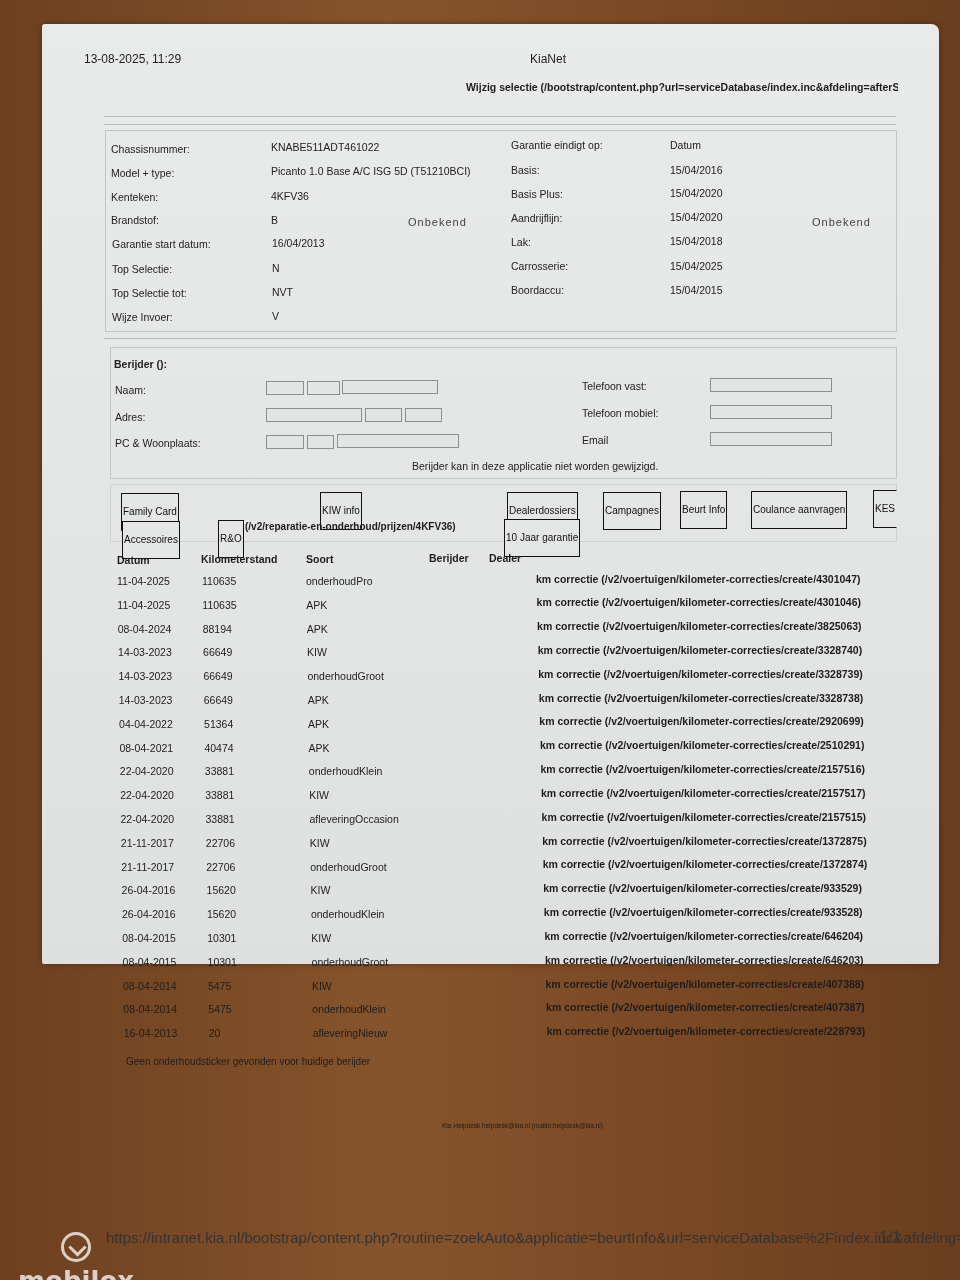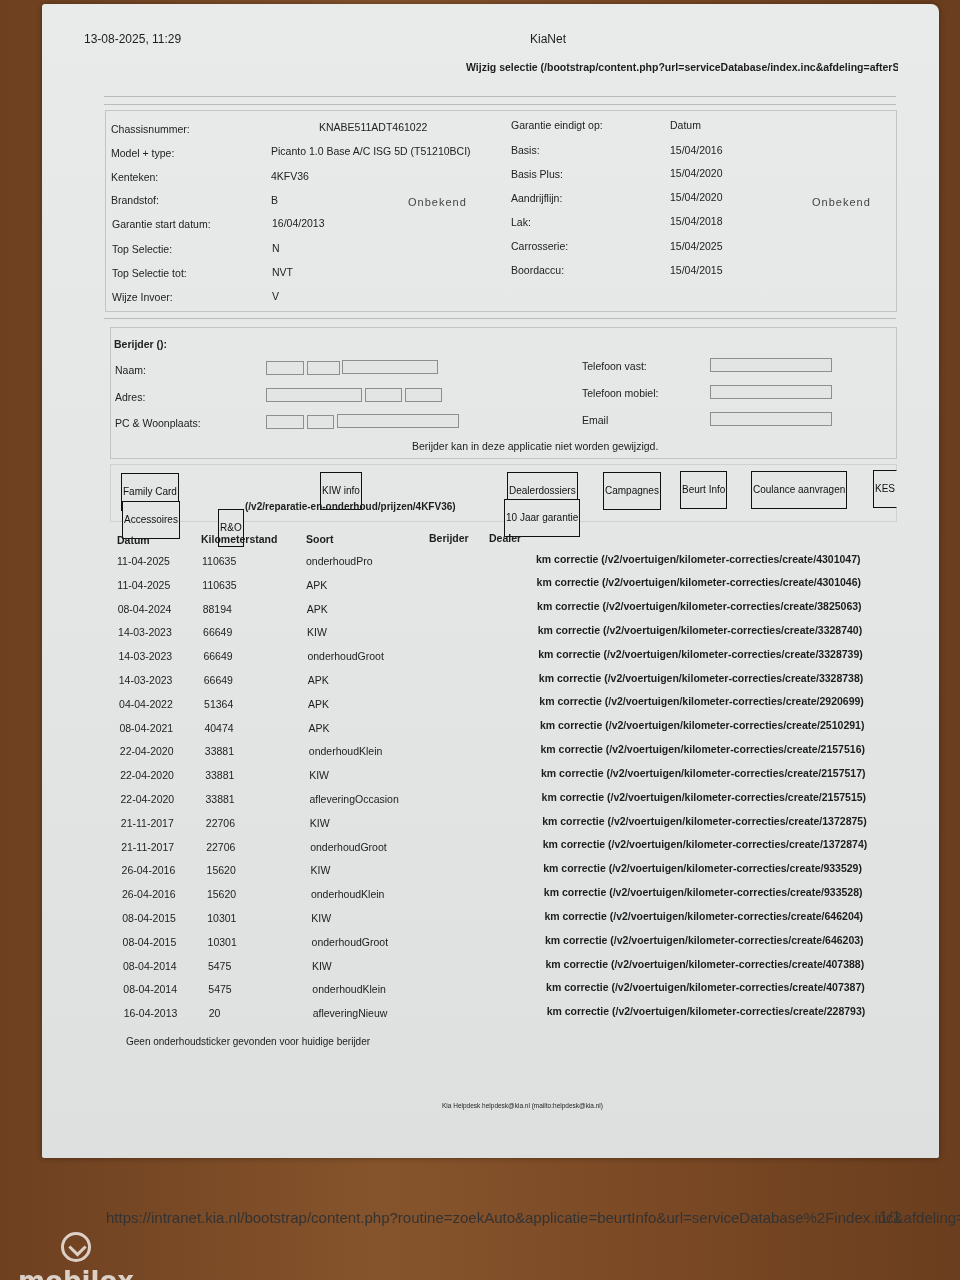--- a/index.html
+++ b/index.html
@@ -3,21 +3,21 @@
 <meta charset="utf-8">
 <style>
   html, body { margin: 0; padding: 0; }
   body {
     width: 960px; height: 1280px; overflow: hidden; position: relative;
     background: #7a4a26;
     background-image: linear-gradient(90deg, #6e4020 0%, #86542c 40%, #7a4824 70%, #6a3e1e 100%);
     font-family: "Liberation Sans", sans-serif;
   }
   .paper {
-    position: absolute; left: 42px; top: 4px; width: 897px; height: 1154px;
+    position: absolute; left: 42px; top: 24px; width: 897px; height: 940px;
     background: linear-gradient(180deg, #e9eaea 0%, #e4e5e5 50%, #dedfdf 100%);
     border-radius: 3px 8px 2px 2px;
     box-shadow: 0 0 6px rgba(0,0,0,0.35);
     color: #1d1d1d;
   }
   .abs { position: absolute; white-space: nowrap; }
   .hdr-date { left: 42px; top: 28px; font-size: 12px; }
   .hdr-app { left: 488px; top: 28px; font-size: 12px; }
   .page-title { left: 62px; top: 58px; font-size: 19px; font-weight: bold; }
   .change-sel { left: 424px; top: 57px; font-size: 10.5px; font-weight: bold; width: 432px; overflow: hidden; }
@@ -48,21 +48,21 @@
   <div class="abs hdr-app">KiaNet</div>
   <div class="abs change-sel">Wijzig selectie (/bootstrap/content.php?url=serviceDatabase/index.inc&amp;afdeling=afterSal</div>
 
   <div class="rule" style="left:62px; top:92px; width:792px;"></div>
   <div class="rule" style="left:62px; top:100px; width:792px;"></div>
 
   <div class="box" style="left:63px; top:106px; width:790px; height:200px;"></div>
 
   <div id="vehicle-left">
     <div class="abs lbl" style="left:69px; top:119px;">Chassisnummer:</div>
-    <div class="abs val" style="left:229px; top:117px;margin-left:48px;">KNABE511ADT461022</div>
+    <div class="abs val" style="left:229px; top:117px;">KNABE511ADT461022</div>
     <div class="abs lbl" style="left:69px; top:143px;">Model + type:</div>
     <div class="abs val" style="left:229px; top:141px;">Picanto 1.0 Base A/C ISG 5D (T51210BCI)</div>
     <div class="abs lbl" style="left:69px; top:167px;">Kenteken:</div>
     <div class="abs val" style="left:229px; top:166px;">4KFV36</div>
     <div class="abs lbl" style="left:69px; top:190px;">Brandstof:</div>
     <div class="abs val" style="left:229px; top:190px;">B</div>
     <div class="abs lbl" style="left:70px; top:214px;">Garantie start datum:</div>
     <div class="abs val" style="left:230px; top:213px;">16/04/2013</div>
     <div class="abs lbl" style="left:70px; top:239px;">Top Selectie:</div>
     <div class="abs val" style="left:230px; top:238px;">N</div>
@@ -124,21 +124,21 @@
   <div class="box" style="left:68px; top:460px; width:785px; height:56px; border-color:#cfd0d0;"></div>
   <div class="btn" style="left:79px; top:469px;">Family Card</div>
   <div class="btn" style="left:278px; top:468px;">KIW info</div>
   <div class="btn" style="left:465px; top:468px;">Dealerdossiers</div>
   <div class="btn" style="left:561px; top:468px;">Campagnes</div>
   <div class="btn" style="left:638px; top:467px;">Beurt Info</div>
   <div class="btn" style="left:709px; top:467px;">Coulance aanvragen</div>
   <div class="btn" style="left:831px; top:466px; border-right-color:transparent;">KES</div>
 
   <div class="btn" style="left:80px; top:497px;">Accessoires</div>
-  <div class="btn" style="left:176px; top:496px;margin-top:9px;">R&amp;O</div>
+  <div class="btn" style="left:176px; top:496px;">R&amp;O</div>
   <div class="abs" style="left:203px; top:497px; font-size:10px; font-weight:bold;">(/v2/reparatie-en-onderhoud/prijzen/4KFV36)</div>
   <div class="btn" style="left:462px; top:495px;">10 Jaar garantie</div>
 
   <div>
     <div class="abs th" style="left:75px; top:530px;">Datum</div>
     <div class="abs th" style="left:159px; top:529px;">Kilometerstand</div>
     <div class="abs th" style="left:264px; top:529px;">Soort</div>
     <div class="abs th" style="left:387px; top:528px;">Berijder</div>
     <div class="abs th" style="left:447px; top:528px;">Dealer</div>
     <div id="rows">

